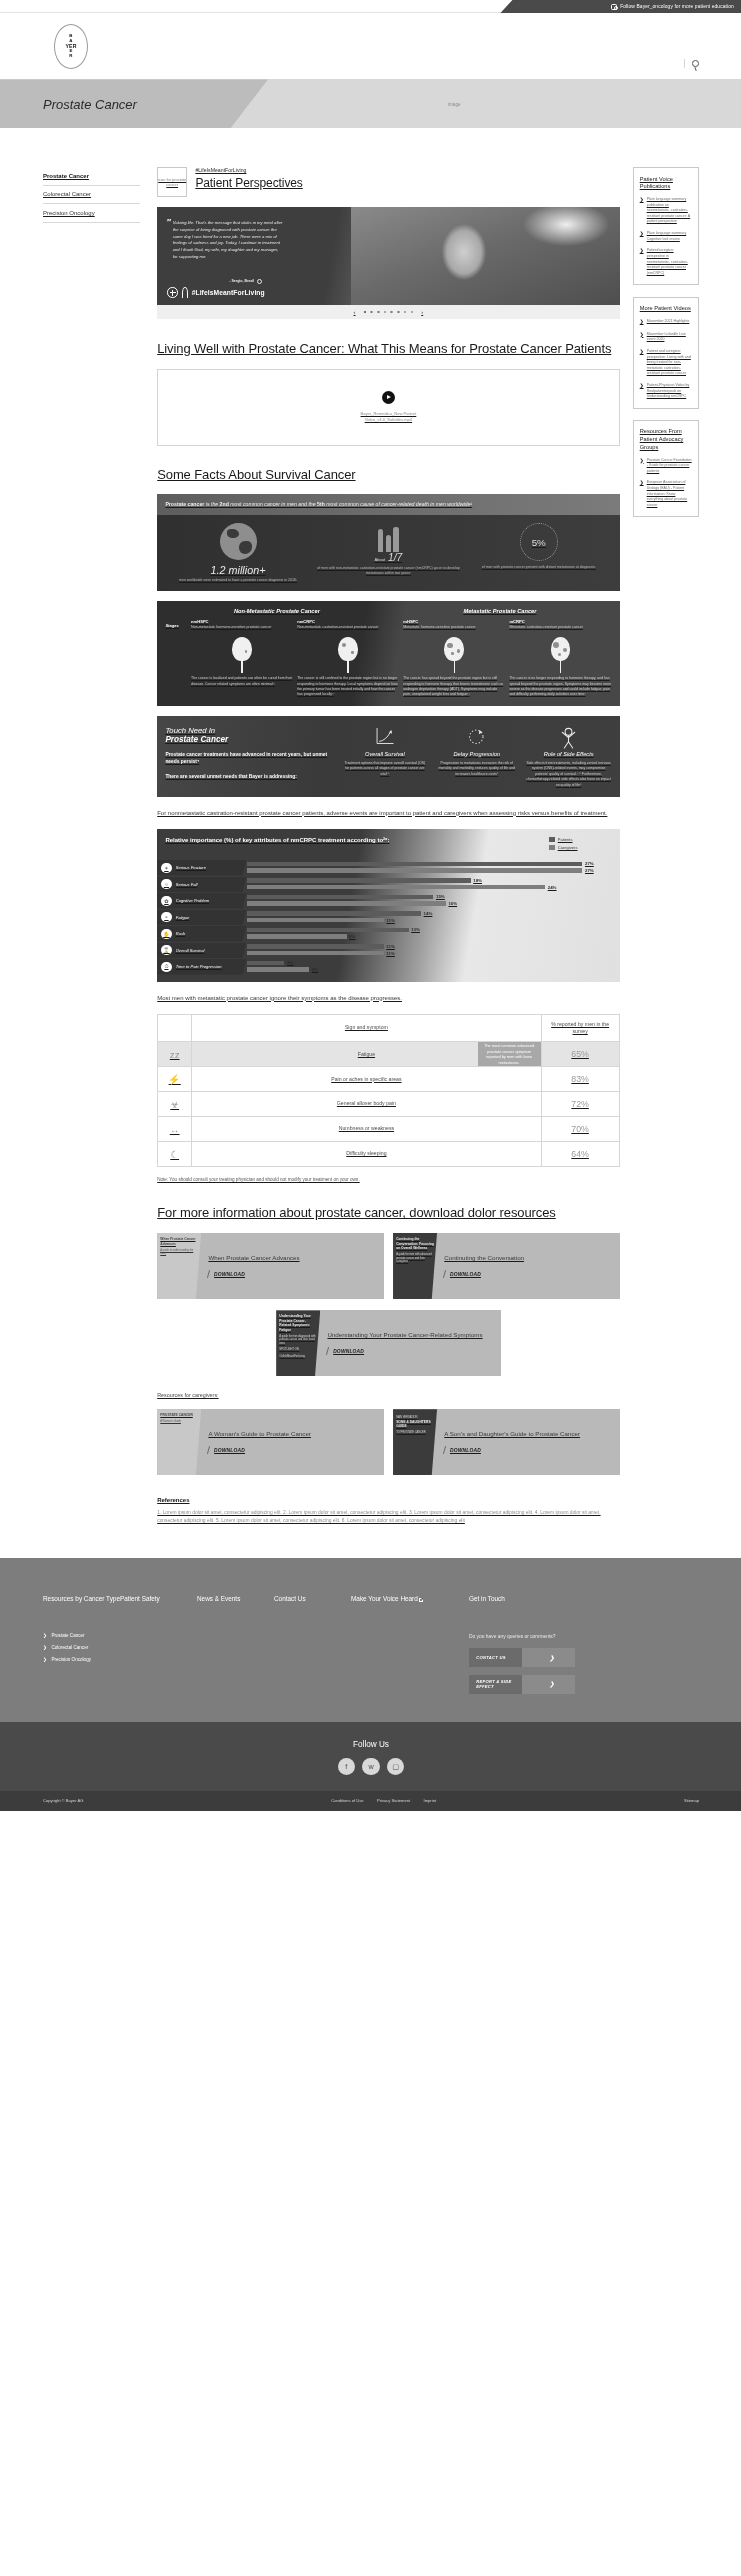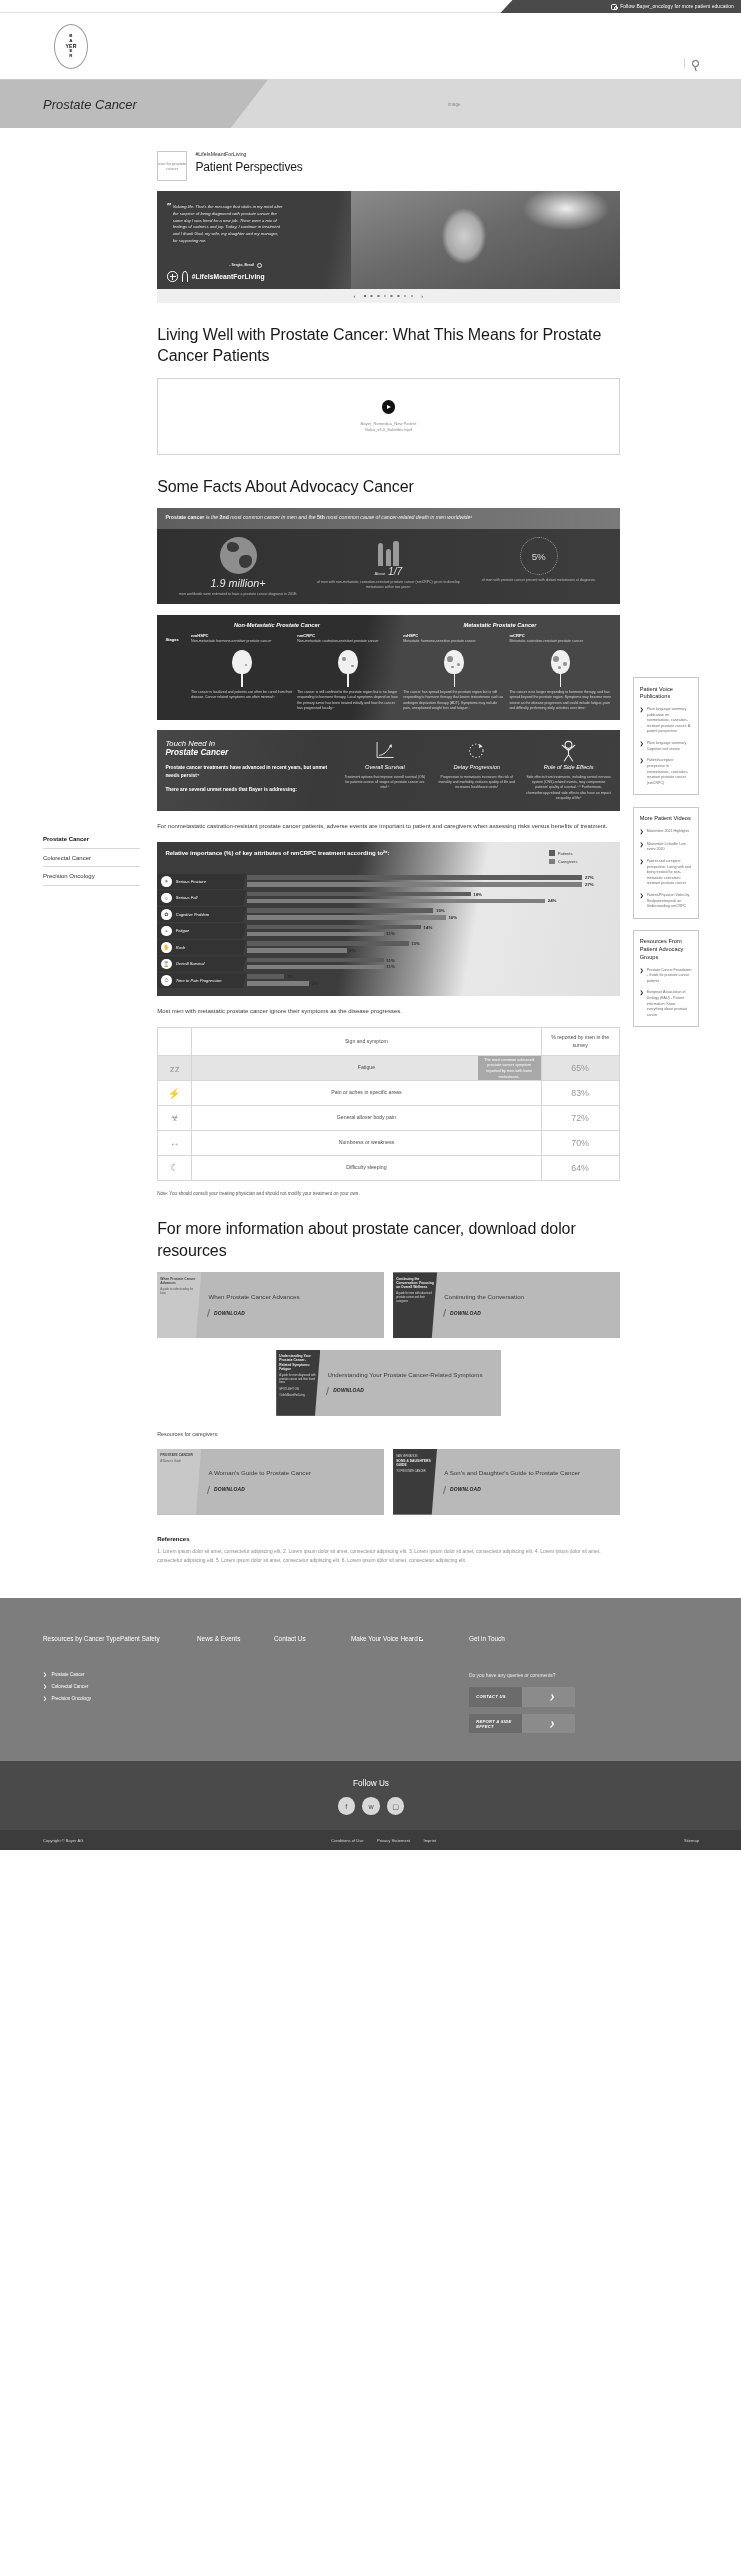--- a/index.html
+++ b/index.html
@@ -171,23 +171,24 @@
     left: 50%; top: 50%;
     transform: translateY(-50%);
     margin-left: 77px;
     font-size: 4.6px;
     color: #8d8d8d;
   }
 
   
   .page {
     display: flex;
-    padding: 23px 43px 0 43px;
+    padding: 39px 43px 0 43px;
     gap: 0;
-    align-items: center;
+    align-items: flex-start;
+    text-decoration: underline;
   }
   .left-rail { width: 109px; flex: 0 0 109px; padding-right: 12.4px; }
   .left-rail .rail-item {
     font-size: 6px;
     color: #333;
     padding: 5.7px 0;
     border-bottom: 0.5px solid #d8d8d8;
     cursor: pointer;
   }
   .left-rail .rail-item.active { font-weight: bold; color: #111; }
@@ -281,21 +282,21 @@
   .carousel-controls {
     height: 14.4px; background: #efefef;
     display: flex; align-items: center; justify-content: center; gap: 4.1px;
   }
   .carousel-controls .arrow { font-size: 5.7px; color: #444; cursor: pointer; padding: 0 4.1px; }
   .dot { width: 2.6px; height: 2.6px; border-radius: 50%; border: 0.5px solid #7a7a7a; cursor: pointer; }
   .dot.active { background: #333; border-color: #333; }
 
   
   h2.sec-title {
-    font-size: 16px; font-weight: 300; color: #1a1a1a;
+    font-size: 13px; font-weight: 300; color: #1a1a1a;
     margin: 20.6px 0 0 0; line-height: 1.35; letter-spacing: -0.1px;
   }
   p.body-copy {
     font-size: 6px; color: #3a3a3a; line-height: 1.62; margin-top: 11.3px;
   }
   p.note-copy {
     font-size: 4.6px; color: #555; line-height: 1.6; margin-top: 9.3px;
   }
 
   
@@ -632,30 +633,30 @@
 
     <h2 class="sec-title">Living Well with Prostate Cancer: What This Means for Prostate Cancer Patients</h2>
     <div class="video-box">
       <div class="play-btn"></div>
       <div class="video-caption">
         <div>Bayer_Remedica_New Patient</div>
         <div>Video_v3.0_Subtitles.mp4</div>
       </div>
     </div>
 
-    <h2 class="sec-title">Some Facts About Advocacy Cancer</h2>
+    <h2 class="sec-title">Some Facts About Survival Cancer</h2>
 
     <div class="info-block ig1">
       <div class="ig1-top">
         <b>Prostate cancer</b><span> is the </span><b>2nd</b><span> most common cancer in men and the </span><b>5th</b><span> most common cause of cancer-related death in men worldwide¹</span>
       </div>
       <div class="ig1-body">
         <div class="col">
           <div class="globe"></div>
-          <div class="big-stat">1.9 million+</div>
+          <div class="big-stat">1.2 million+</div>
           <div class="stat-sub">men worldwide were estimated to have a prostate cancer diagnosis in 2018³</div>
         </div>
         <div class="col">
           <div class="people">
             <span class="person" style="height:23px"></span>
             <span class="person" style="height:17.5px"></span>
             <span class="person" style="height:25px"></span>
           </div>
           <div class="frac"><small>About</small> <span>1/7</span></div>
           <div class="stat-sub">of men with non-metastatic castration-resistant prostate cancer (nmCRPC) go on to develop metastases within two years²</div>

